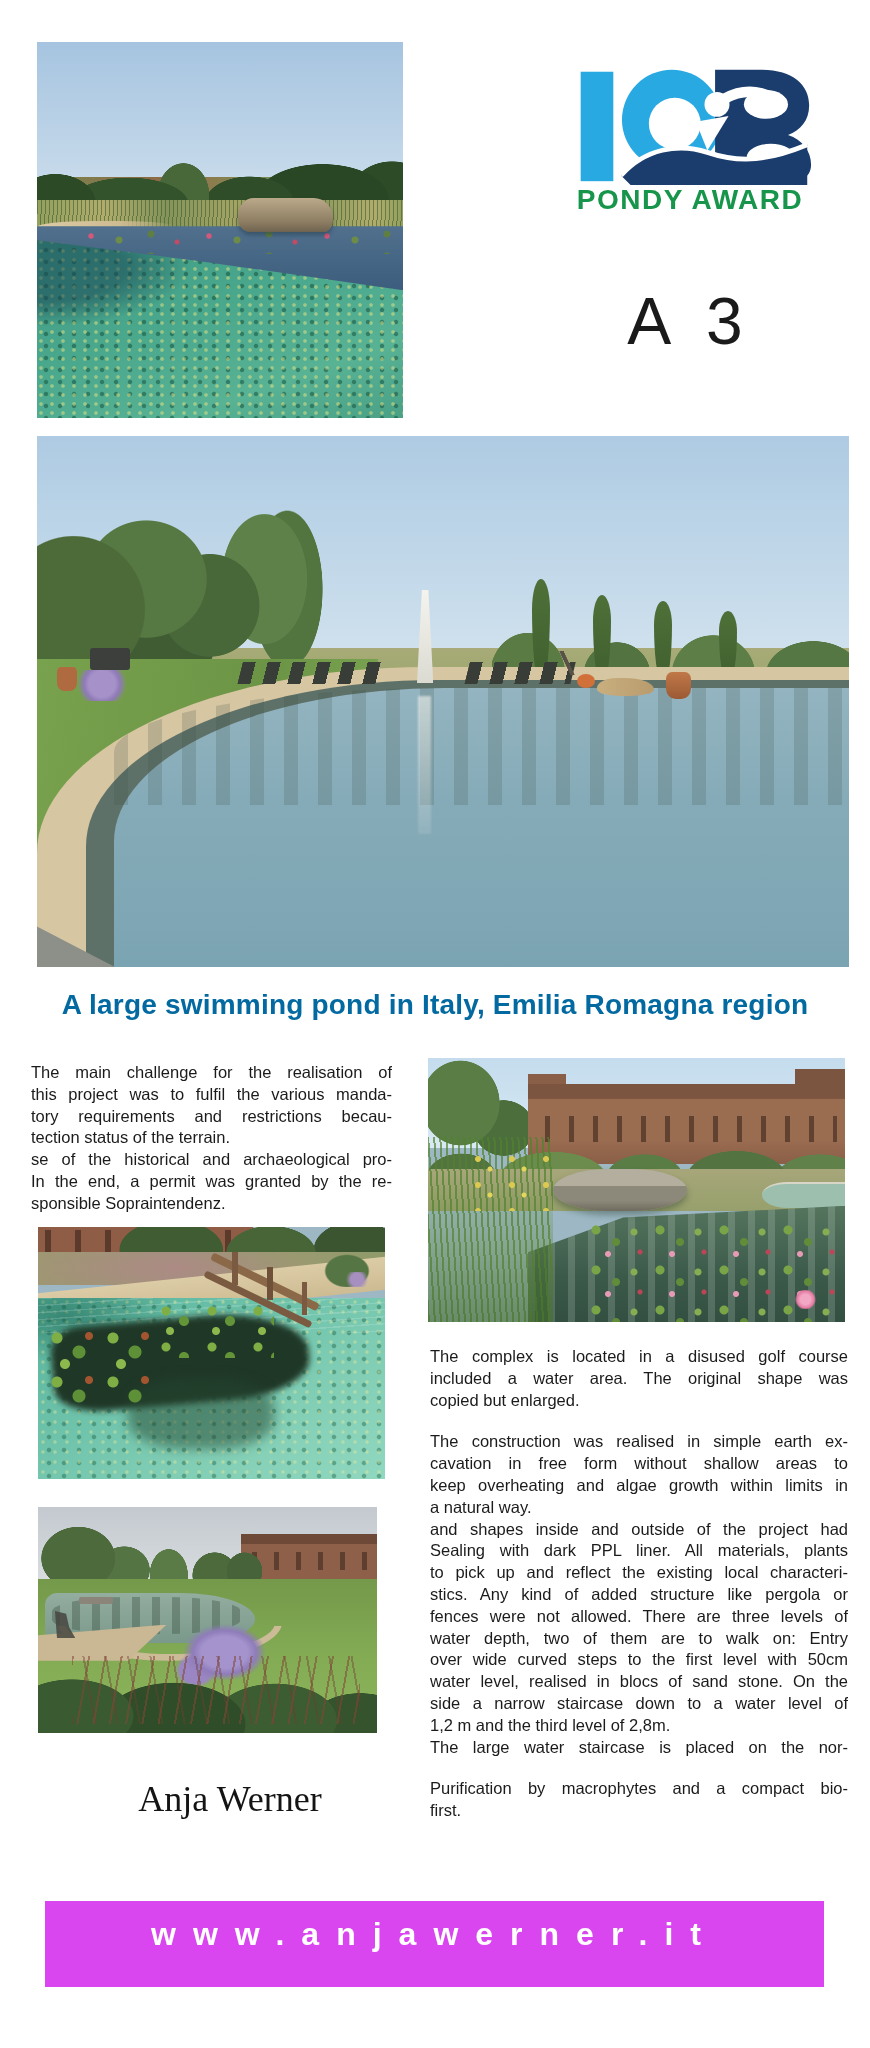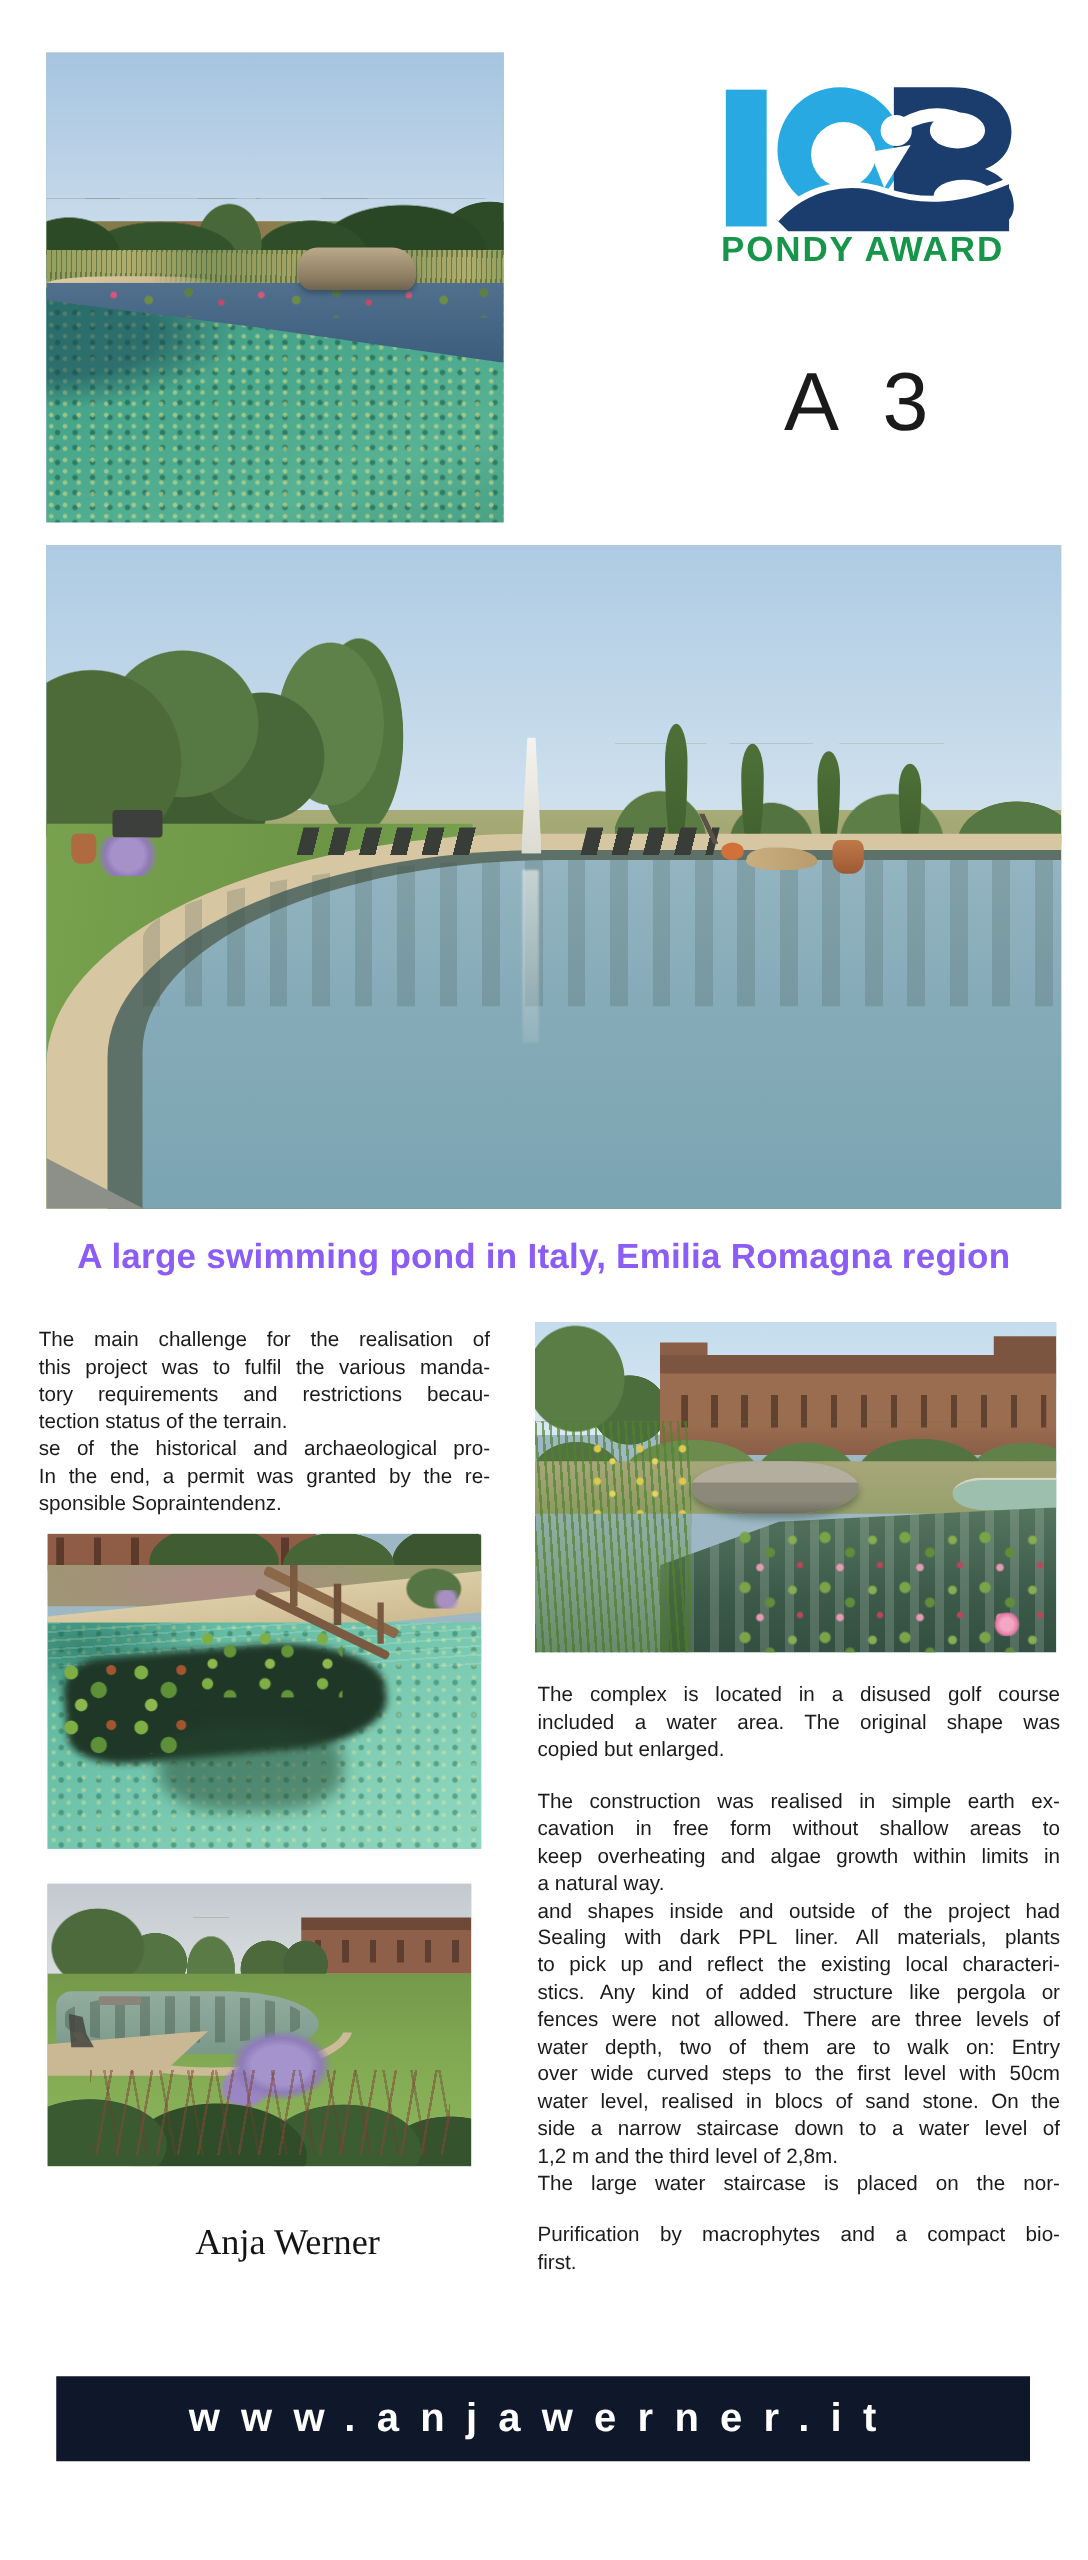--- a/index.html
+++ b/index.html
@@ -3,30 +3,30 @@
 <meta charset="utf-8">
 <style>
   html,body{margin:0;padding:0;background:#ffffff;}
   .page{position:relative;width:870px;height:2048px;margin:0 auto;background:#fff;
         font-family:"Liberation Sans",sans-serif;overflow:hidden;}
   .photo{position:absolute;overflow:hidden;background:#9db8c4;}
   .photo > div{position:absolute;}
 
   
   .title{position:absolute;left:0;right:0;top:989px;text-align:center;
-         font-weight:bold;font-size:28px;color:#8b5cf6;letter-spacing:.2px;}
+         font-weight:bold;font-size:28px;color:#0369a1;letter-spacing:.2px;}
   .bl{font-size:16.5px;line-height:21.8px;height:21.8px;color:#1b1b1b;overflow:hidden;}
   .j{text-align:justify;text-align-last:justify;}
   .n{text-align:left;}
   .gap{height:20px;}
   .introcol{position:absolute;left:31px;top:1062px;width:361px;}
   .desccol{position:absolute;left:430px;top:1346px;width:418px;}
   .author{position:absolute;left:60px;top:1778px;width:340px;text-align:center;
-          font-family:"Liberation Serif",serif;font-size:29px;color:#141414;}
-  .banner{position:absolute;left:45px;top:1901px;width:779px;height:68px;background:#0f172a;
+          font-family:"Liberation Serif",serif;font-size:36px;color:#141414;}
+  .banner{position:absolute;left:45px;top:1901px;width:779px;height:86px;background:#d946ef;
           box-sizing:border-box;padding-top:15px;text-align:center;cursor:pointer;}
   .banner span{color:#ffffff;font-weight:bold;font-size:32px;letter-spacing:17px;}
 
   
   .logoGraphic{position:absolute;left:573px;top:62px;width:240px;height:127px;}
   .pondy{position:absolute;left:565px;top:184px;width:250px;text-align:center;
          font-weight:bold;font-size:28px;letter-spacing:1.5px;color:#17954a;}
   .a3{position:absolute;left:555px;top:283px;width:270px;text-align:center;
       font-size:66px;color:#1a1a1a;letter-spacing:10px;}
 

